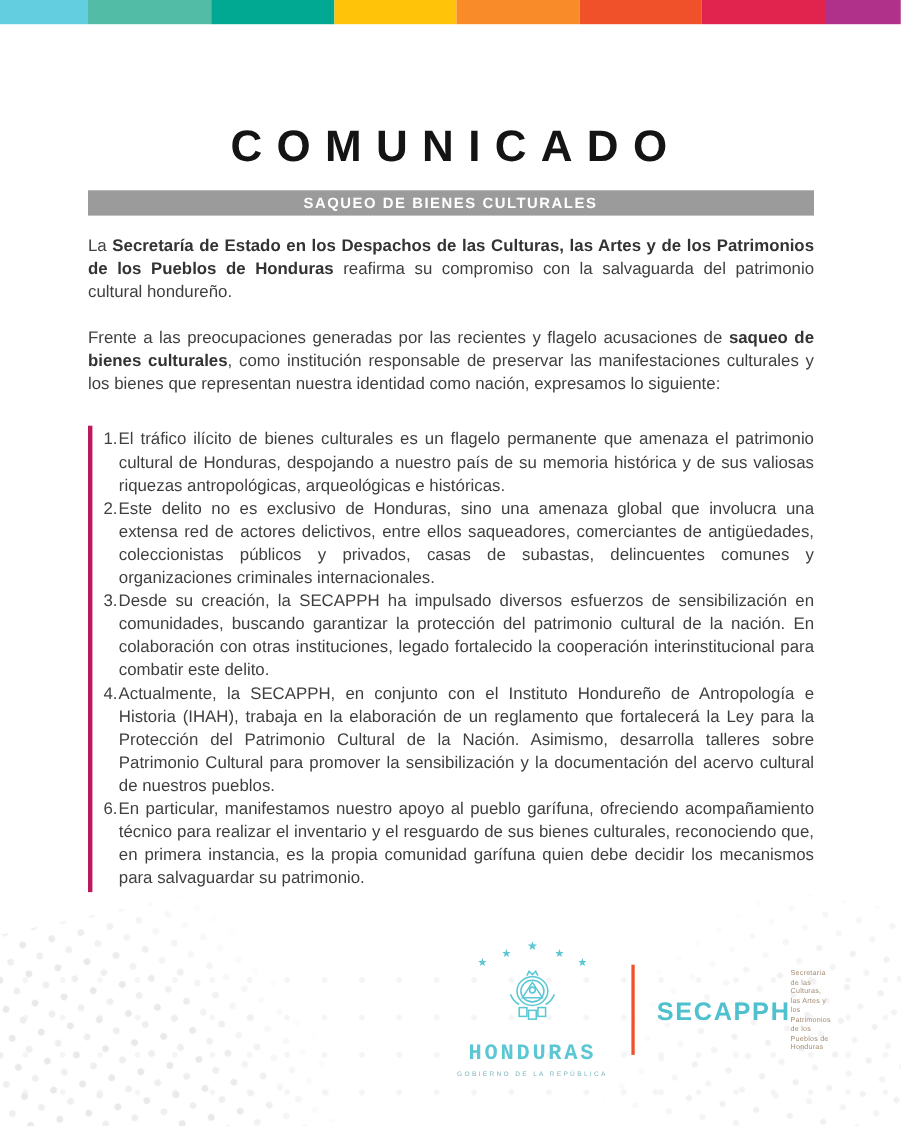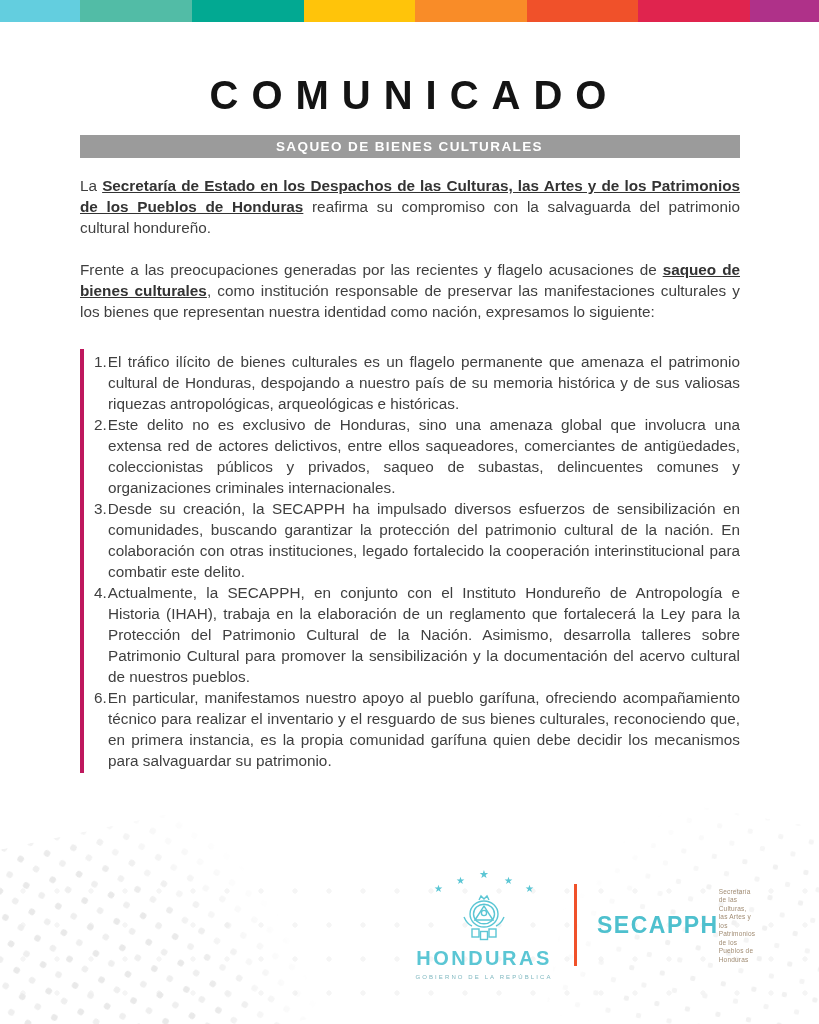--- a/index.html
+++ b/index.html
@@ -4,52 +4,52 @@
 <style>
   html,body{margin:0;padding:0;background:#ffffff;}
   body{width:819px;height:1024px;font-family:"Liberation Sans","DejaVu Sans",sans-serif;}
   .page{position:relative;width:819px;height:1024px;overflow:hidden;background:#fff;}
 
   
   .stripe{position:absolute;top:0;left:0;width:819px;height:22px;display:flex;}
   .stripe .seg{height:100%;}
 
   
-  .title{margin:0;padding-top:74px;text-align:center;font-size:40px;line-height:42px;
+  .title{margin:0;padding-top:112px;text-align:center;font-size:40px;line-height:42px;
          font-weight:bold;color:#141414;letter-spacing:13px;text-indent:10px;}
 
   
   .banner{margin:19px auto 0;width:660px;height:23px;background:#9B9B9B;
           display:flex;align-items:center;justify-content:center;}
   .banner span{color:#ffffff;font-weight:bold;font-size:13.5px;letter-spacing:1.4px;}
 
   
   .para{width:660px;margin:17px 79px 0 80px;font-size:15.3px;line-height:21px;
         color:#3F3F3F;text-align:justify;}
   .para + .para{margin-top:21px;}
-  .b{font-weight:bold;color:#333333;text-decoration:underline;}
+  .b{font-weight:bold;color:#333333;}
 
   
   .points{list-style:none;width:646px;margin:27px 79px 0 80px;padding:2px 0 2px 10px;
           border-left:4px solid #be185d;font-size:15.3px;line-height:21px;color:#3F3F3F;}
   .points li{padding-left:14px;text-indent:-14px;text-align:justify;margin:0;}
   .points .num{margin-right:1px;}
 
   
   .footer{position:absolute;bottom:44px;left:0;right:0;display:flex;align-items:center;
           justify-content:flex-end;padding-right:72px;z-index:2;}
   .gov-logo{display:flex;flex-direction:column;align-items:center;width:140px;}
   .stars{position:relative;width:120px;height:24px;}
   .stars span{position:absolute;color:#5BC6D4;font-size:10px;line-height:10px;}
   .stars .s1{left:55px;top:0;font-size:11px;}
   .stars .s2{left:32px;top:7px;}
   .stars .s3{left:80px;top:7px;}
   .stars .s4{left:10px;top:15px;}
   .stars .s5{left:101px;top:15px;}
-  .gov-name{font-size:20px;font-weight:bold;color:#5BC6D4;letter-spacing:2.5px;margin-top:4px;}
+  .gov-name{font-size:20px;font-weight:bold;color:#5BC6D4;letter-spacing:2.5px;margin-top:17px;font-family:Liberation Mono, monospace;}
   .gov-sub{font-size:6px;color:#7EB7BF;letter-spacing:2.1px;margin-top:4px;}
   .logo-divider{width:3px;height:82px;background:#F0512A;margin:0 20px;}
   .sec-logo{display:flex;align-items:center;width:150px;}
   .sec-name{font-size:23px;font-weight:bold;color:#4EC0CE;letter-spacing:1.5px;margin-top:2px;}
   .sec-sub{font-size:6.5px;color:#A18C73;letter-spacing:0.2px;margin-top:3px;
            text-align:left;line-height:8.5px;}
 
   
   .dots-bl{position:absolute;left:-28px;bottom:-28px;width:340px;height:230px;z-index:1;
     background-image:radial-gradient(circle,#e9e9e9 3px,transparent 3.4px),
@@ -89,21 +89,21 @@
 
   <div class="banner">
     <span>SAQUEO DE BIENES CULTURALES</span>
   </div>
 
   <p class="para"><span>La </span><span class="b">Secretaría de Estado en los Despachos de las Culturas, las Artes y de los Patrimonios de los Pueblos de Honduras</span><span> reafirma su compromiso con la salvaguarda del patrimonio cultural hondureño.</span></p>
   <p class="para"><span>Frente a las preocupaciones generadas por las recientes y flagelo acusaciones de </span><span class="b">saqueo de bienes culturales</span><span>, como institución responsable de preservar las manifestaciones culturales y los bienes que representan nuestra identidad como nación, expresamos lo siguiente:</span></p>
 
   <ol class="points">
       <li><span class="num">1.</span><span>El tráfico ilícito de bienes culturales es un flagelo permanente que amenaza el patrimonio cultural de Honduras, despojando a nuestro país de su memoria histórica y de sus valiosas riquezas antropológicas, arqueológicas e históricas.</span></li>
-      <li><span class="num">2.</span><span>Este delito no es exclusivo de Honduras, sino una amenaza global que involucra una extensa red de actores delictivos, entre ellos saqueadores, comerciantes de antigüedades, coleccionistas públicos y privados, saqueo de subastas, delincuentes comunes y organizaciones criminales internacionales.</span></li>
+      <li><span class="num">2.</span><span>Este delito no es exclusivo de Honduras, sino una amenaza global que involucra una extensa red de actores delictivos, entre ellos saqueadores, comerciantes de antigüedades, coleccionistas públicos y privados, casas de subastas, delincuentes comunes y organizaciones criminales internacionales.</span></li>
       <li><span class="num">3.</span><span>Desde su creación, la SECAPPH ha impulsado diversos esfuerzos de sensibilización en comunidades, buscando garantizar la protección del patrimonio cultural de la nación. En colaboración con otras instituciones, legado fortalecido la cooperación interinstitucional para combatir este delito.</span></li>
       <li><span class="num">4.</span><span>Actualmente, la SECAPPH, en conjunto con el Instituto Hondureño de Antropología e Historia (IHAH), trabaja en la elaboración de un reglamento que fortalecerá la Ley para la Protección del Patrimonio Cultural de la Nación. Asimismo, desarrolla talleres sobre Patrimonio Cultural para promover la sensibilización y la documentación del acervo cultural de nuestros pueblos.</span></li>
       <li><span class="num">6.</span><span>En particular, manifestamos nuestro apoyo al pueblo garífuna, ofreciendo acompañamiento técnico para realizar el inventario y el resguardo de sus bienes culturales, reconociendo que, en primera instancia, es la propia comunidad garífuna quien debe decidir los mecanismos para salvaguardar su patrimonio.</span></li>
     </ol>
 
   <div class="dots-band"></div>
   <div class="dots-bl"></div>
   <div class="dots-br"></div>
 
   <div class="footer">

